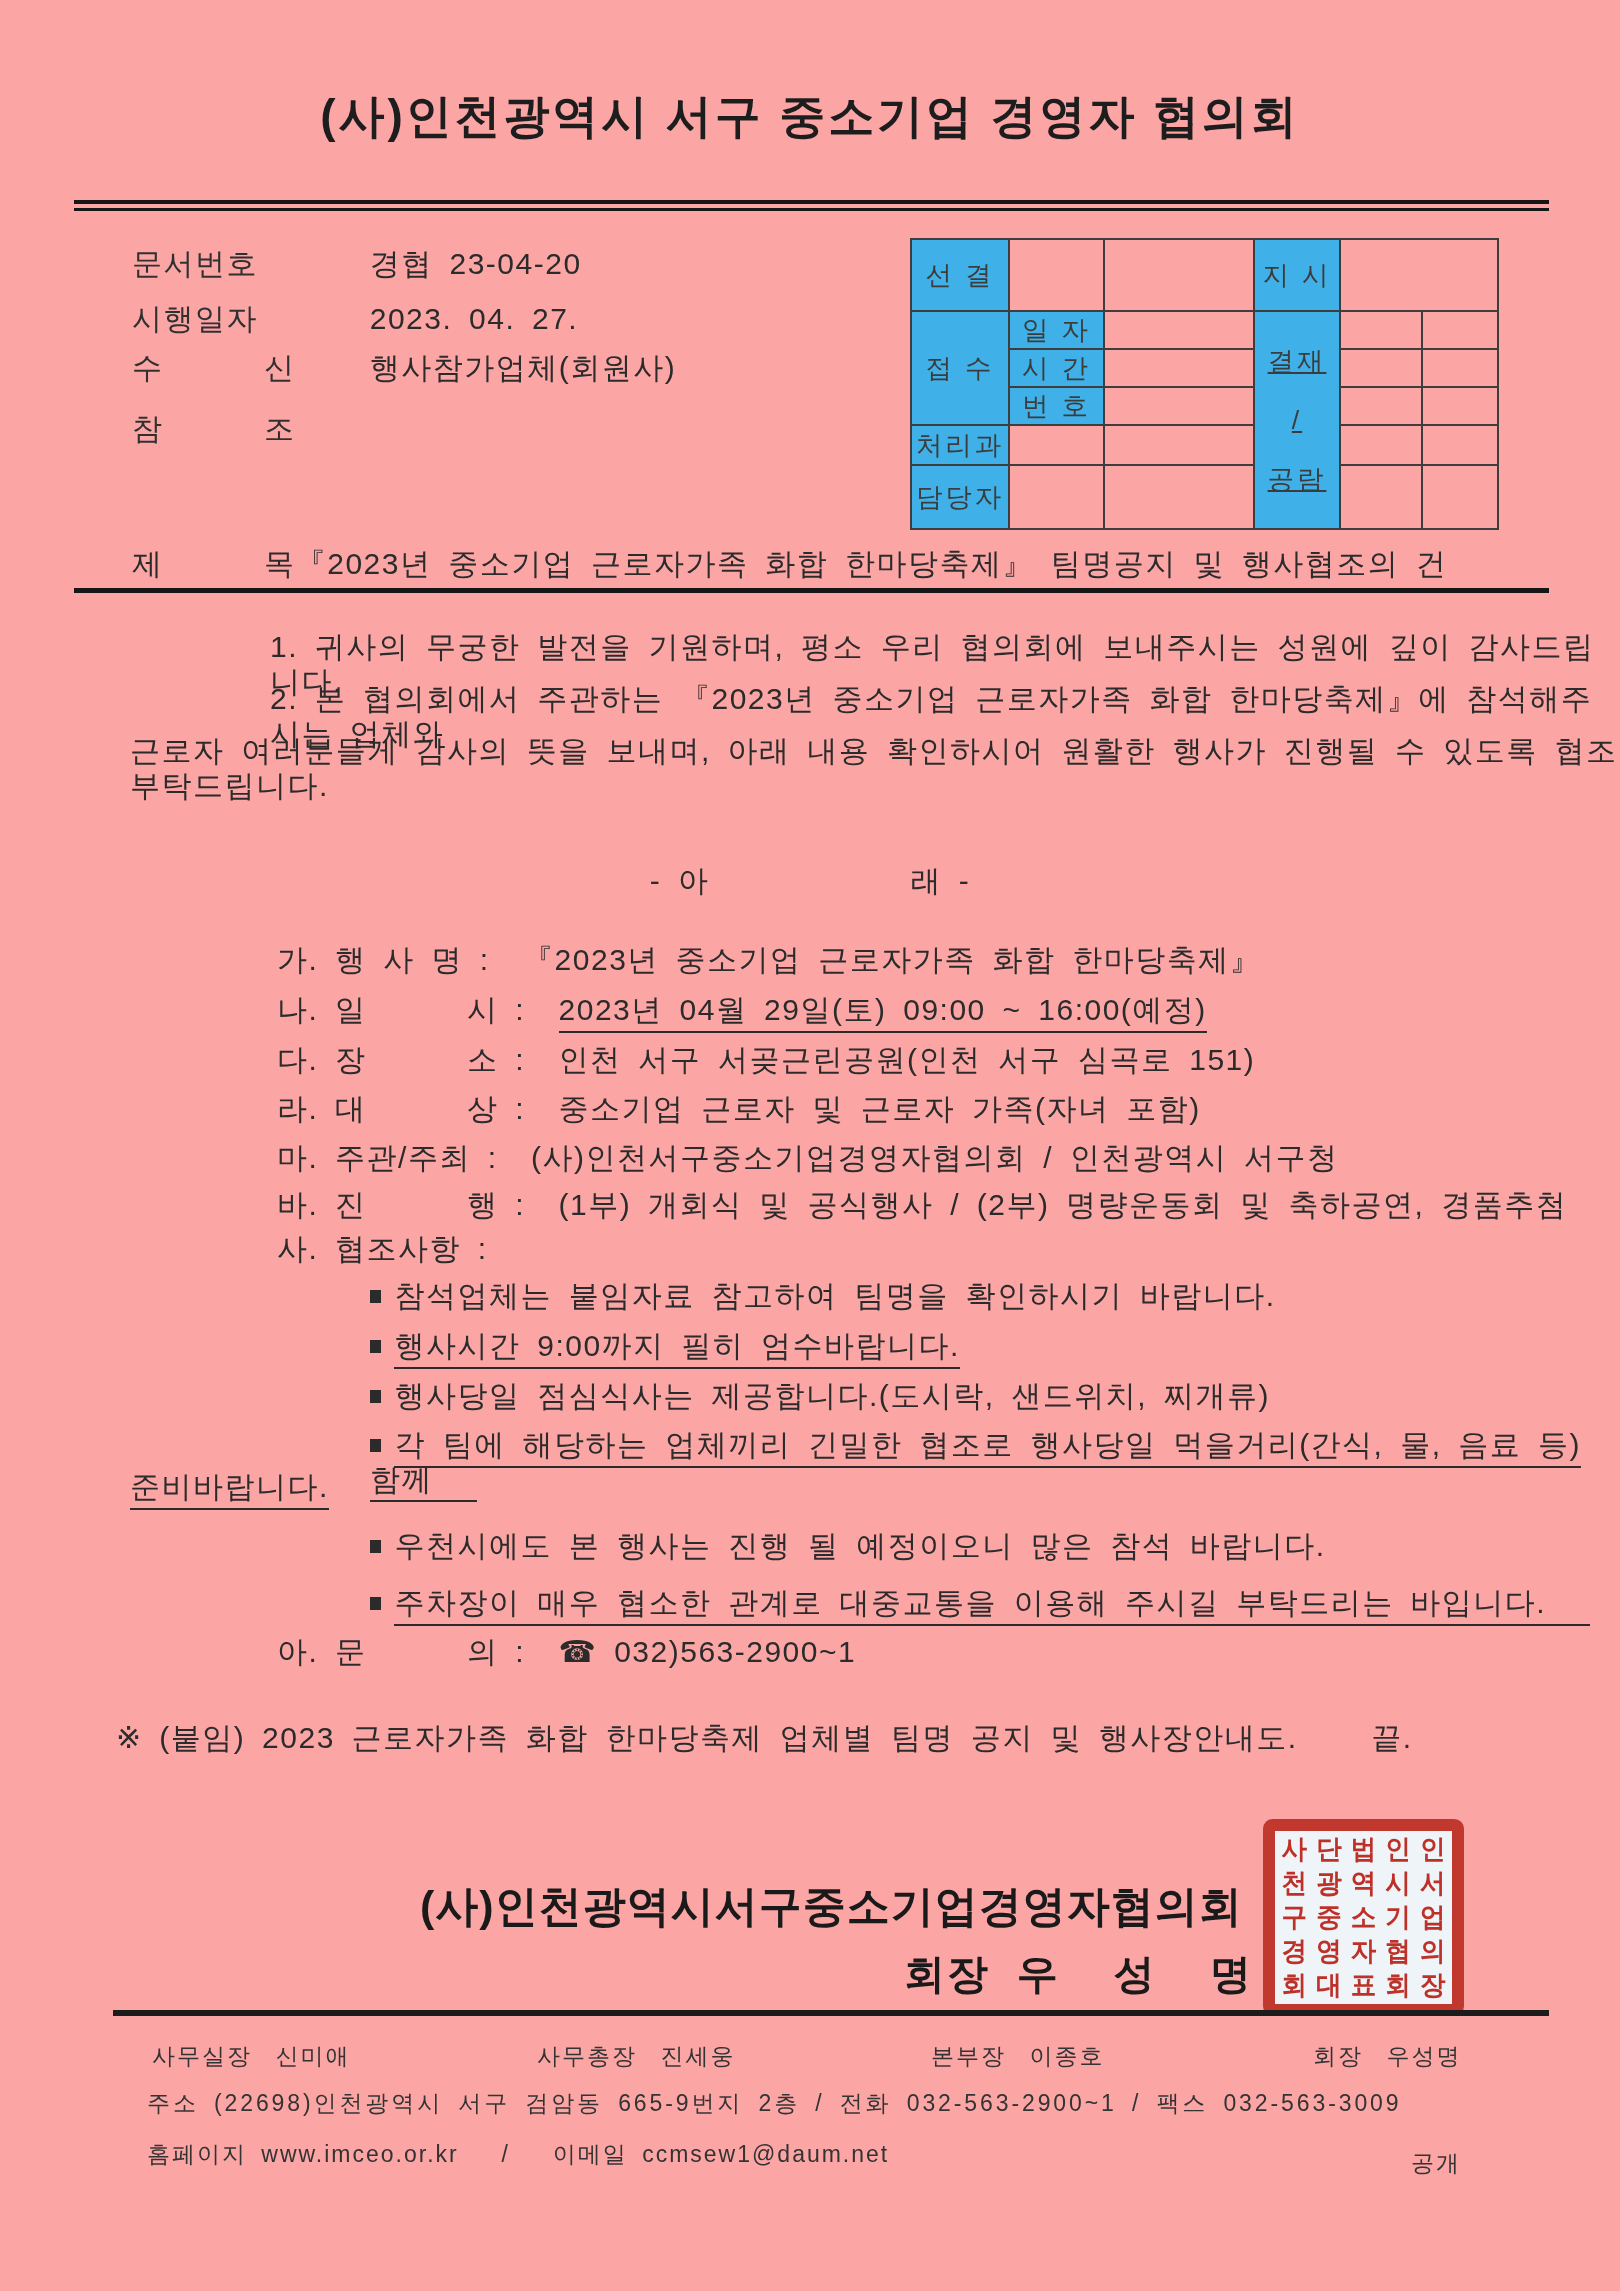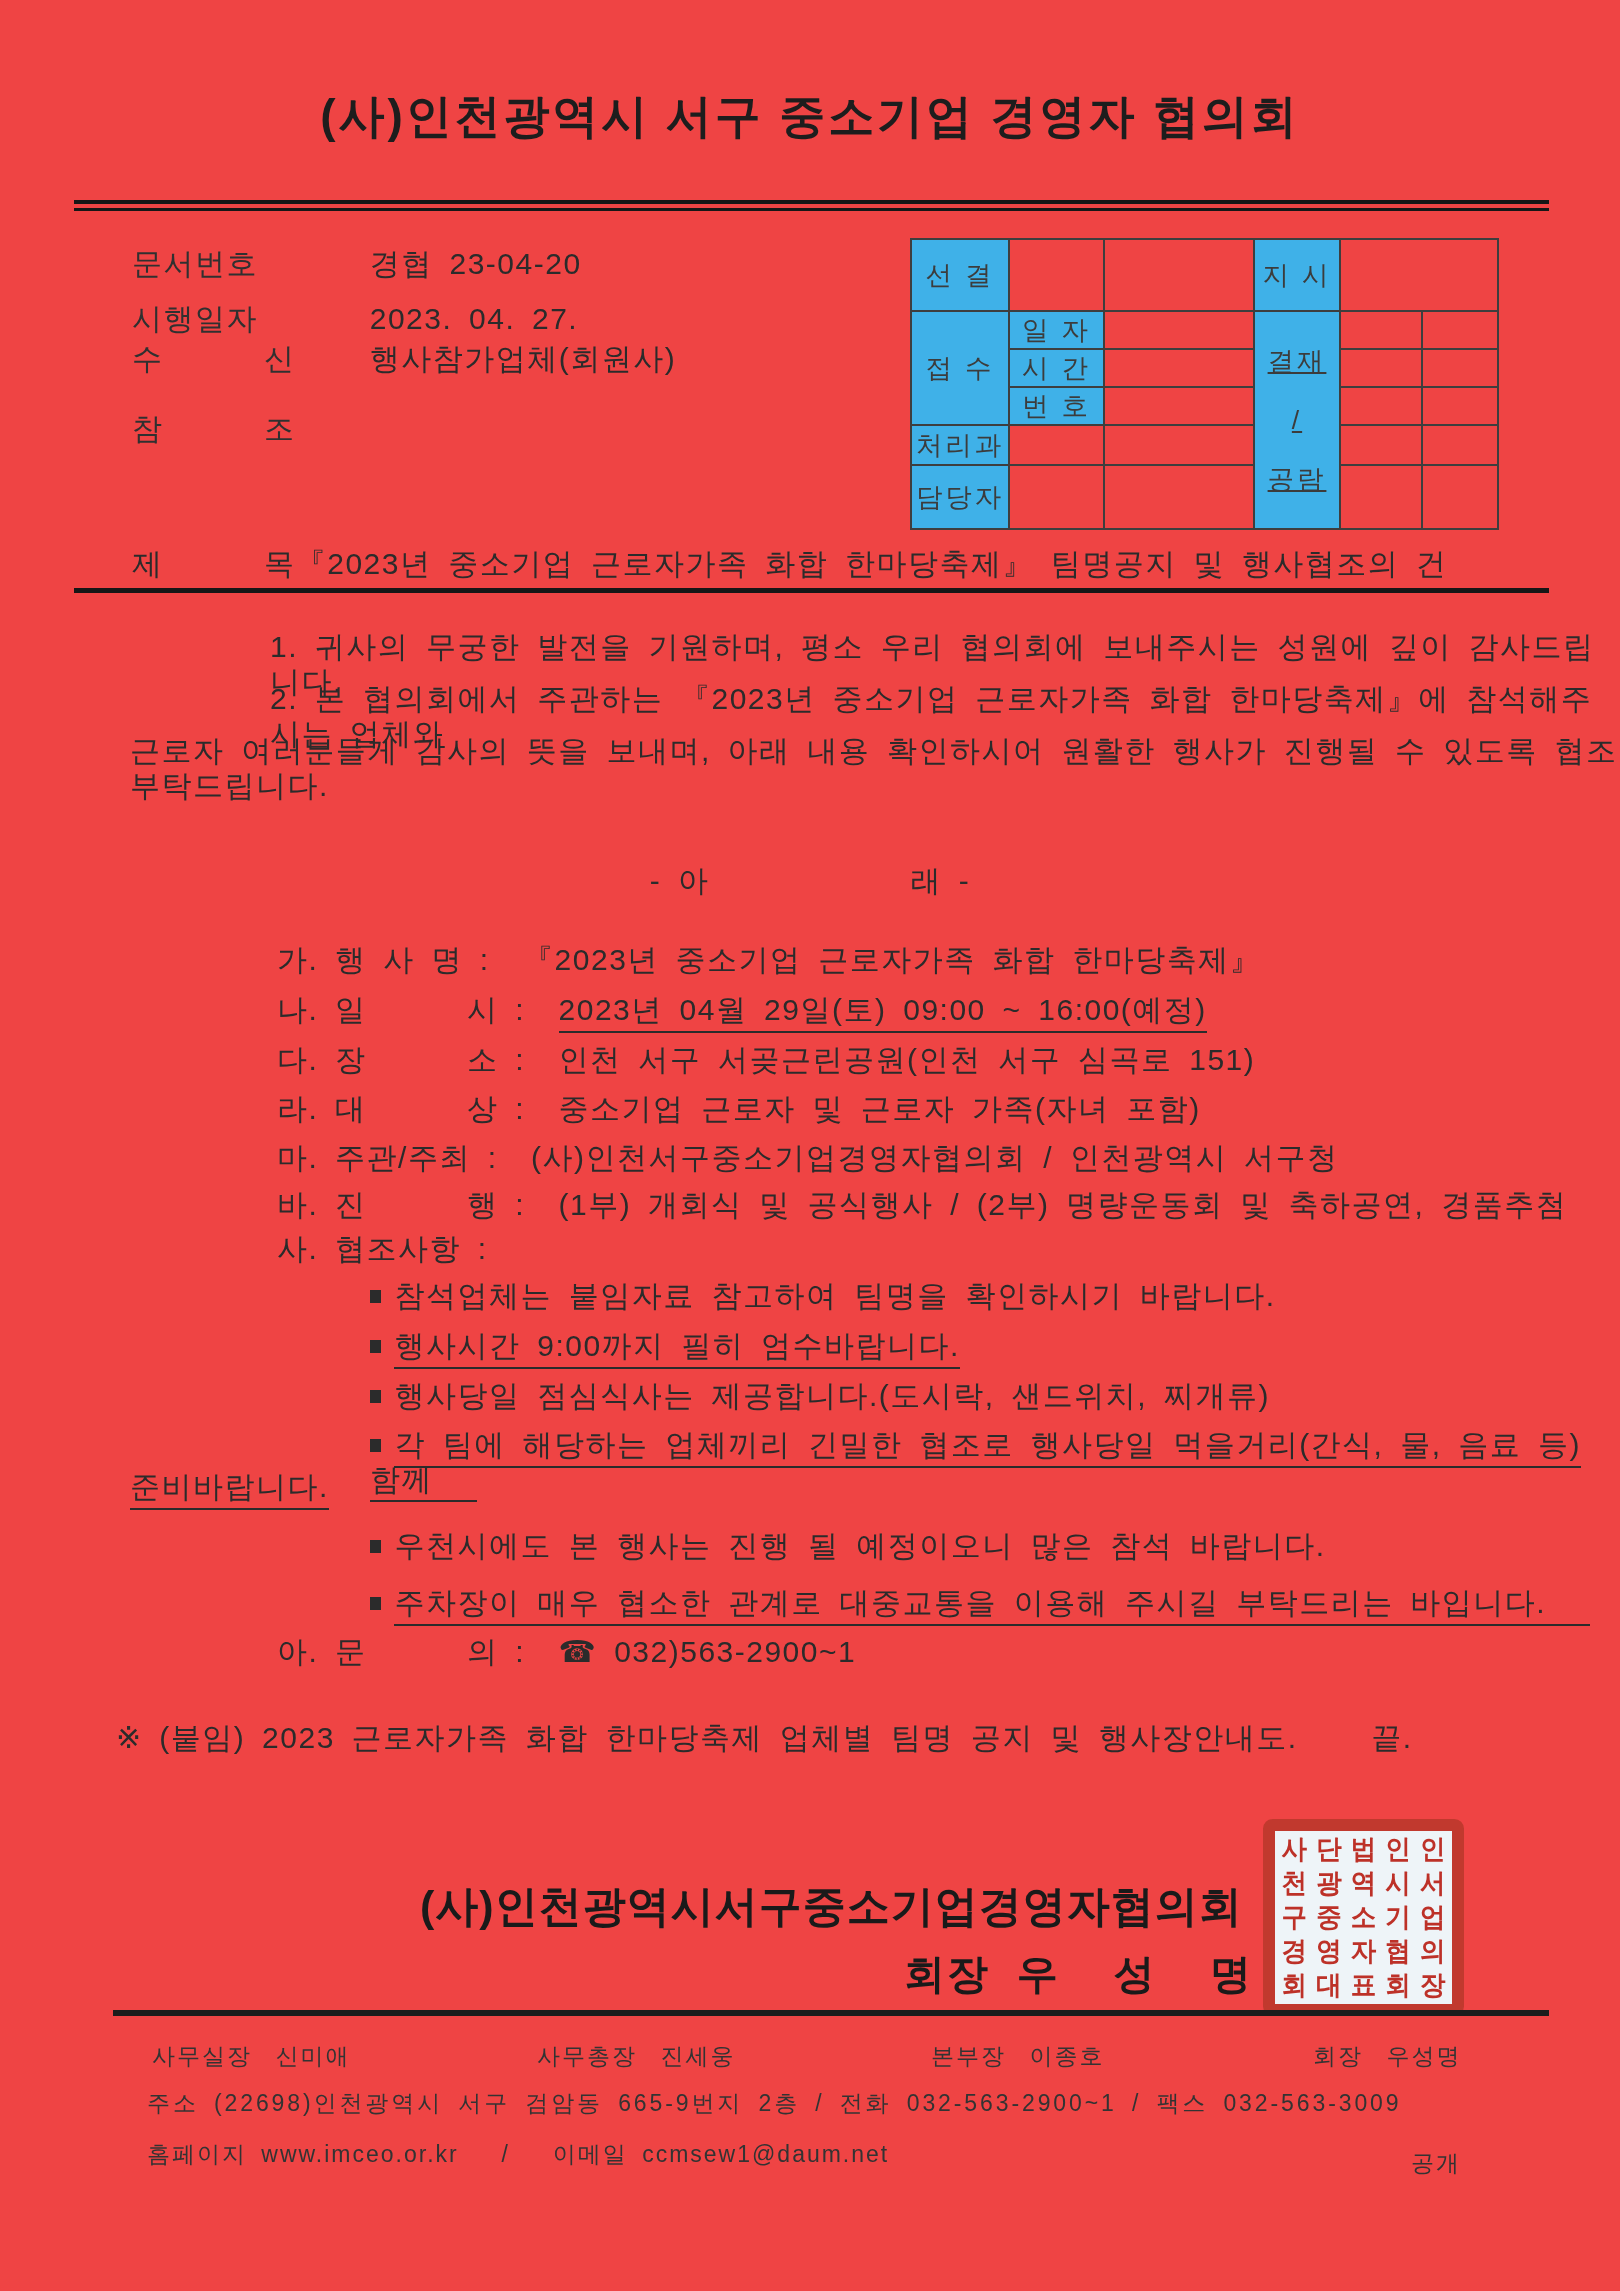--- a/index.html
+++ b/index.html
@@ -1,18 +1,18 @@
 <!DOCTYPE html>
 <html><head>
 <meta charset="utf-8">
 <style>
   html,body { margin:0; padding:0; background:#9a9a9a; }
   .page {
     position:relative; width:1620px; height:2292px; margin:0 auto;
-    background:#ef4444; overflow:hidden;
+    background:#fca5a5; overflow:hidden;
     font-family:"Liberation Sans","DejaVu Sans",sans-serif;
     color:#2b2b2b;
   }
   .abs { position:absolute; }
   .pre { white-space:pre; }
   .line { font-size:30px; letter-spacing:1.5px; word-spacing:6.9px; line-height:1.15; }
   .doc-title {
     left:0; top:86px; width:1620px; text-align:center;
     font-size:46px; font-weight:bold; letter-spacing:2.9px; color:#1d1d1d;
   }
@@ -79,21 +79,21 @@
   <div class="abs double-rule"></div>
 
   <div class="abs line" style="left:132px; top:247px;">
     <span class="meta-label pre" style="display:inline-block; width:221px;">문서번호</span>
     <span class="meta-value">경협 23-04-20</span>
   </div>
   <div class="abs line" style="left:132px; top:302px;">
     <span class="meta-label pre" style="display:inline-block; width:221px;">시행일자</span>
     <span class="meta-value">2023. 04. 27.</span>
   </div>
-  <div class="abs line" style="left:132px; top:342px;">
+  <div class="abs line" style="left:132px; top:351px;">
     <span class="meta-label pre" style="display:inline-block; width:221px;">수      신</span>
     <span class="meta-value">행사참가업체(회원사)</span>
   </div>
   <div class="abs line" style="left:132px; top:412px;">
     <span class="meta-label pre" style="display:inline-block; width:221px;">참      조</span>
     <span class="meta-value"></span>
   </div>
 
   <table class="abs approval">
     <colgroup>

